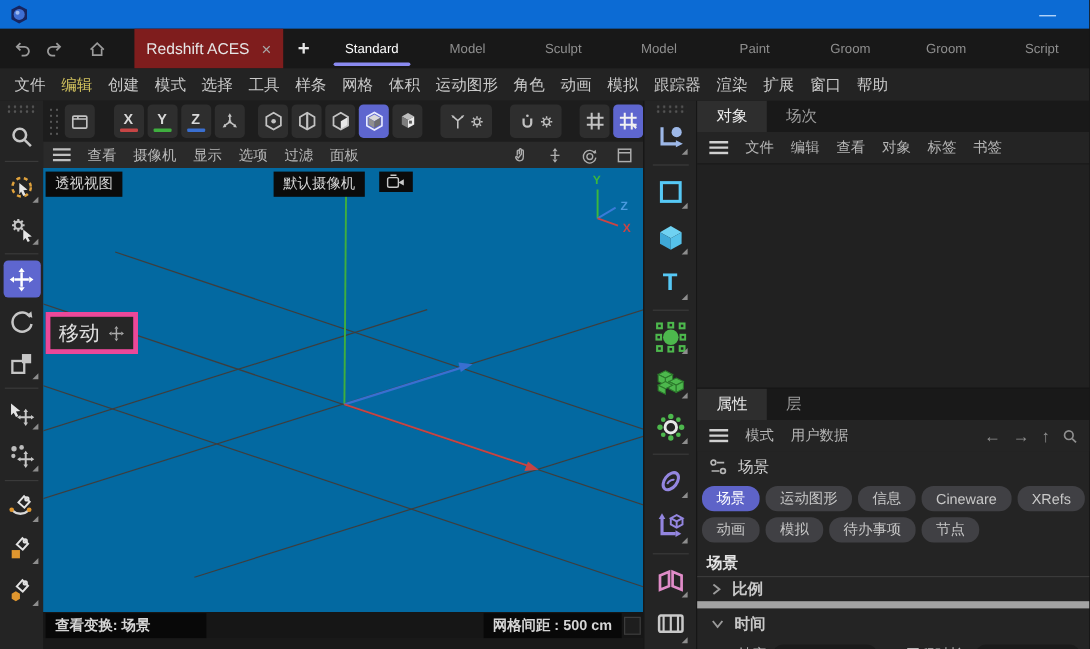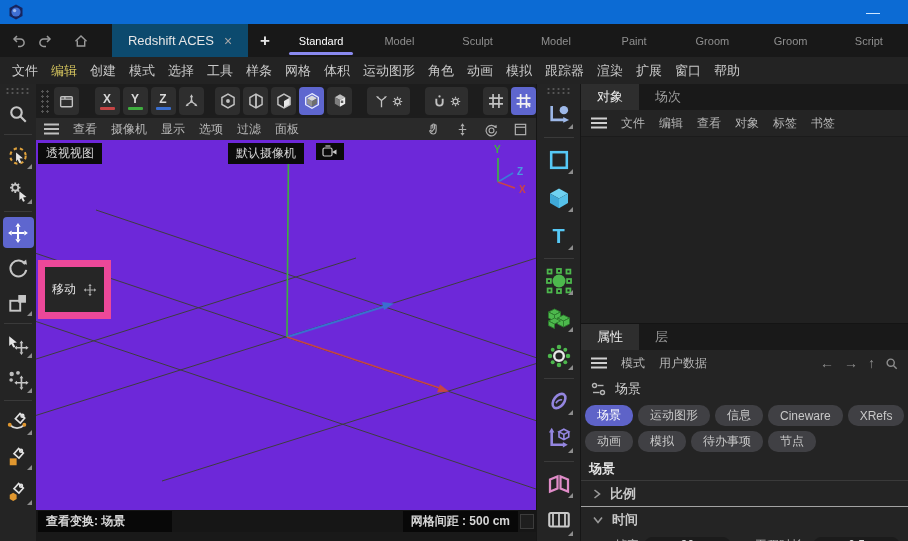--- a/index.html
+++ b/index.html
@@ -12,21 +12,21 @@
   .titlebar { position:absolute; left:0; top:0; width:908px; height:24px; background:#0c6bd4;
               display:flex; align-items:center; padding:0 8px; color:#fff; }
   .titlebar .logo { width:16px; height:16px; margin-right:8px; }
   .titlebar .title { font-size:13px; }
   .titlebar .win-min { margin-left:auto; margin-right:20px; color:#cfe6ff; font-size:14px; cursor:default; }
 
   
   .tabbar { position:absolute; left:0; top:24px; width:908px; height:33px; background:#181818;
             display:flex; align-items:stretch; }
   .nav-ico { width:26px; display:flex; align-items:center; justify-content:center; color:#9a9a9a; }
-  .doc-tab { margin-left:18px; width:136px; background:#0c4a6e; display:flex; align-items:center;
+  .doc-tab { margin-left:18px; width:124px; background:#7f1d1d; display:flex; align-items:center;
              justify-content:center; gap:10px; color:#e6e6e6; font-size:13px; }
   .doc-close { color:#a8a8a8; font-size:14px; }
   .add-tab { width:34px; display:flex; align-items:center; justify-content:center; color:#e6e6e6;
              font-size:17px; font-weight:bold; }
   .layout-tabs { flex:1; display:flex; }
   .ltab { flex:1; display:flex; align-items:center; justify-content:center; color:#8f8f8f;
           position:relative; font-size:11px; }
   .ltab.active { color:#fff; }
   .ltab.active::after { content:""; position:absolute; bottom:2px; left:50%; transform:translateX(-50%);
           width:64px; height:3px; background:#8a8af0; border-radius:2px; }
@@ -61,24 +61,24 @@
   .lbtn { width:31px; height:31px; border-radius:4px; display:flex; align-items:center;
           justify-content:center; color:#c6c6c6; position:relative; margin:2px 0; }
   .lbtn.sel { background:#5e66cf; color:#fff; }
   .ldiv { width:28px; height:1px; background:#3a3a3a; margin:3px 0; }
 
   
   .vp-menu { position:absolute; left:36px; top:118px; width:500px; height:22px; background:#2a2a2a;
              display:flex; align-items:center; gap:14px; padding:0 8px; font-size:12px; color:#b8b8b8; }
   .vp-menu .spacer { flex:1; }
   .vp-menu .vico { color:#aeaeae; display:flex; }
-  .canvas { position:absolute; left:36px; top:140px; width:500px; height:370px; background:#6d28d9; overflow:hidden;text-align:right; }
+  .canvas { position:absolute; left:36px; top:140px; width:500px; height:370px; background:#0369a1; overflow:hidden;text-align:right; }
   .chip { position:absolute; background:#0b0b0b; color:#d6d6d6; font-size:12px; padding:2px 8px; }
-  .tooltip-chip { position:absolute; background:#262626; border:7px solid #ec4899; color:#e2e2e2;
-                  font-size:12px; padding:14px 7px; display:flex; align-items:center; gap:7px; }
+  .tooltip-chip { position:absolute; background:#262626; border:4px solid #ec4899; color:#e2e2e2;
+                  font-size:17px; padding:2px 7px; display:flex; align-items:center; gap:7px; }
   .vp-status { position:absolute; left:36px; top:510px; width:500px; height:22px; background:#161616;
                display:flex; align-items:center; }
   .vp-strip { position:absolute; left:36px; top:532px; width:500px; height:9px; background:#191919; }
   .status-chip { background:#080808; color:#d6d6d6; font-size:12px; font-weight:bold; padding:2px 8px; }
 
   
   .rightcol { position:absolute; left:536px; top:84px; width:44px; height:457px; background:#242424;
               border-left:1px solid #161616; display:flex; flex-direction:column; align-items:center; }
   .rbtn { width:32px; height:32px; border-radius:4px; display:flex; align-items:center;
           justify-content:center; margin:3px 0; position:relative; }
@@ -95,21 +95,21 @@
   .om-body { height:188px; background:#212121; border-top:1px solid #1b1b1b; border-bottom:1px solid #141414; }
   .pmenu .navgrp { margin-left:auto; display:flex; gap:10px; align-items:center; color:#8f8f8f; font-size:14px; }
   .objrow { height:26px; display:flex; align-items:center; gap:8px; padding:0 10px; color:#cfcfcf; font-size:13px; }
   .chipgrid { padding:3px 4px; display:flex; flex-wrap:wrap; gap:5px; width:340px; }
   .cbtn { height:21px; border-radius:10px; background:#404044; color:#c8c8c8; font-size:12px;
           padding:0 12px; display:flex; align-items:center; white-space:nowrap; }
   .cbtn.active { background:#5e63c8; color:#fff; }
   .am-heading { height:24px; display:flex; align-items:center; padding:0 8px; font-weight:bold;
                 color:#e2e2e2; font-size:13px; border-bottom:1px solid #3a3a3a; margin-top:2px; }
   .secrow { height:26px; display:flex; align-items:center; gap:9px; padding:0 12px; font-weight:bold;
-            color:#c9c9c9; font-size:13px; border-bottom:1px solid #a3a3a3; }
+            color:#c9c9c9; font-size:13px; border-bottom:6px solid #a3a3a3; }
   .chev { color:#9a9a9a; font-size:11px; display:flex; }
   .fieldrow { height:24px; display:flex; align-items:center; padding:0 8px; font-size:12px; color:#b5b5b5; }
   .fieldrow .flabel { width:58px; text-align:left; padding-left:26px; }
   .fieldrow .finput { width:96px; height:17px; background:#1b1b1b; border-radius:9px; color:#d8d8d8;
                       display:flex; align-items:center; justify-content:center; font-size:12px; }
   .fieldrow .flabel2 { width:64px; text-align:left; margin-left:24px; }
   svg { display:block; }
 </style>
 </head>
 <body>

